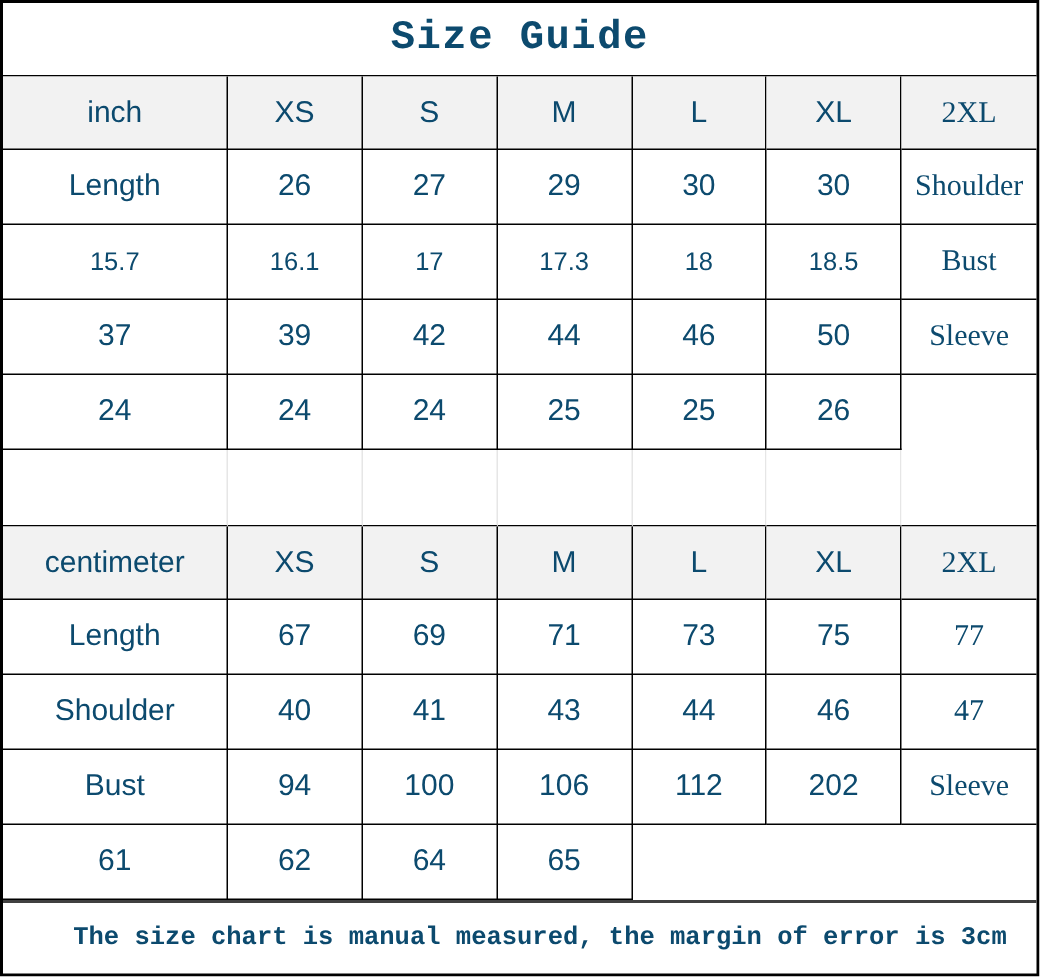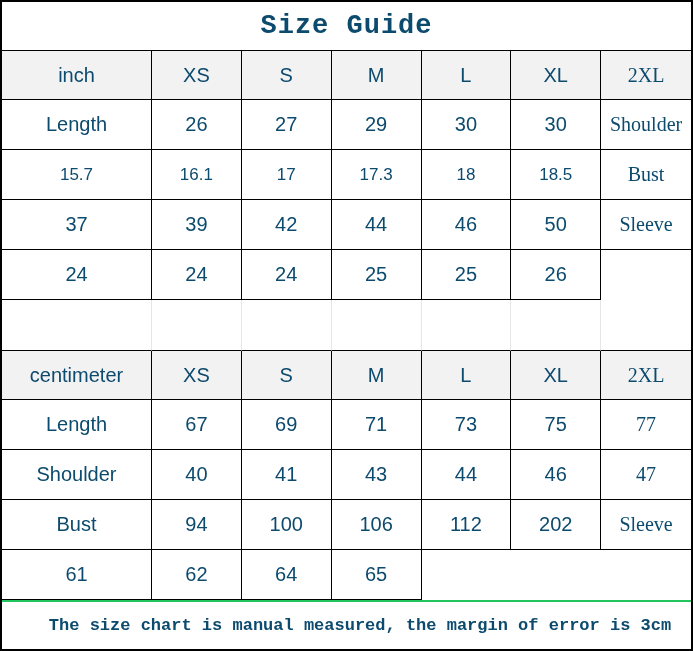--- a/index.html
+++ b/index.html
@@ -24,21 +24,21 @@
   }
   .cell:nth-child(7n) { border-right:none;font-family:Liberation Serif, serif; }
   .hdr { height:49px; background:#f2f2f2; }
   .small { font-size:17px; }
   .spacer-row .cell {
     height:51px; background:#fff;
     border-right:1px solid #e6e6e6; border-bottom:1px solid #000;
   }
   .spacer-row .cell:nth-child(7n) { border-right:none; }
   .footer-row {
-    flex:1; box-sizing:border-box; border-top:2px solid #22c55e;
+    flex:1; box-sizing:border-box; border-top:2px solid #404040;
     display:flex; align-items:center; justify-content:center;
     font-family:"Liberation Mono", monospace; font-weight:bold;
     font-size:17px; white-space:nowrap;padding-left:27px;
   }
 </style>
 </head>
 <body>
 
 <div class="frame">
 

